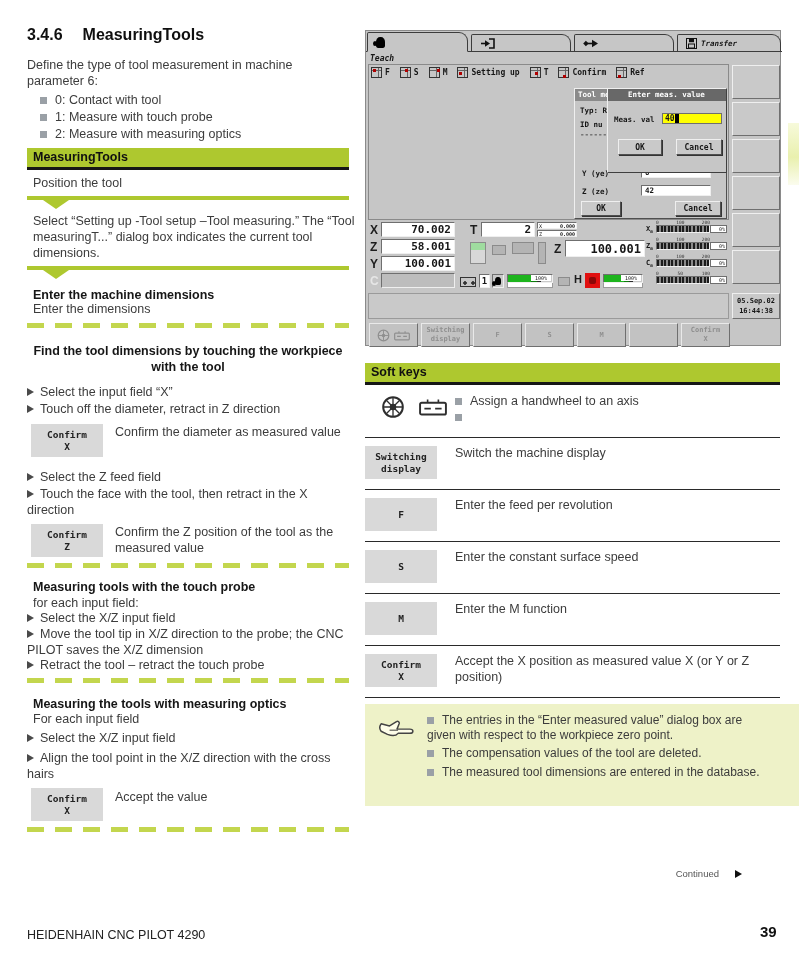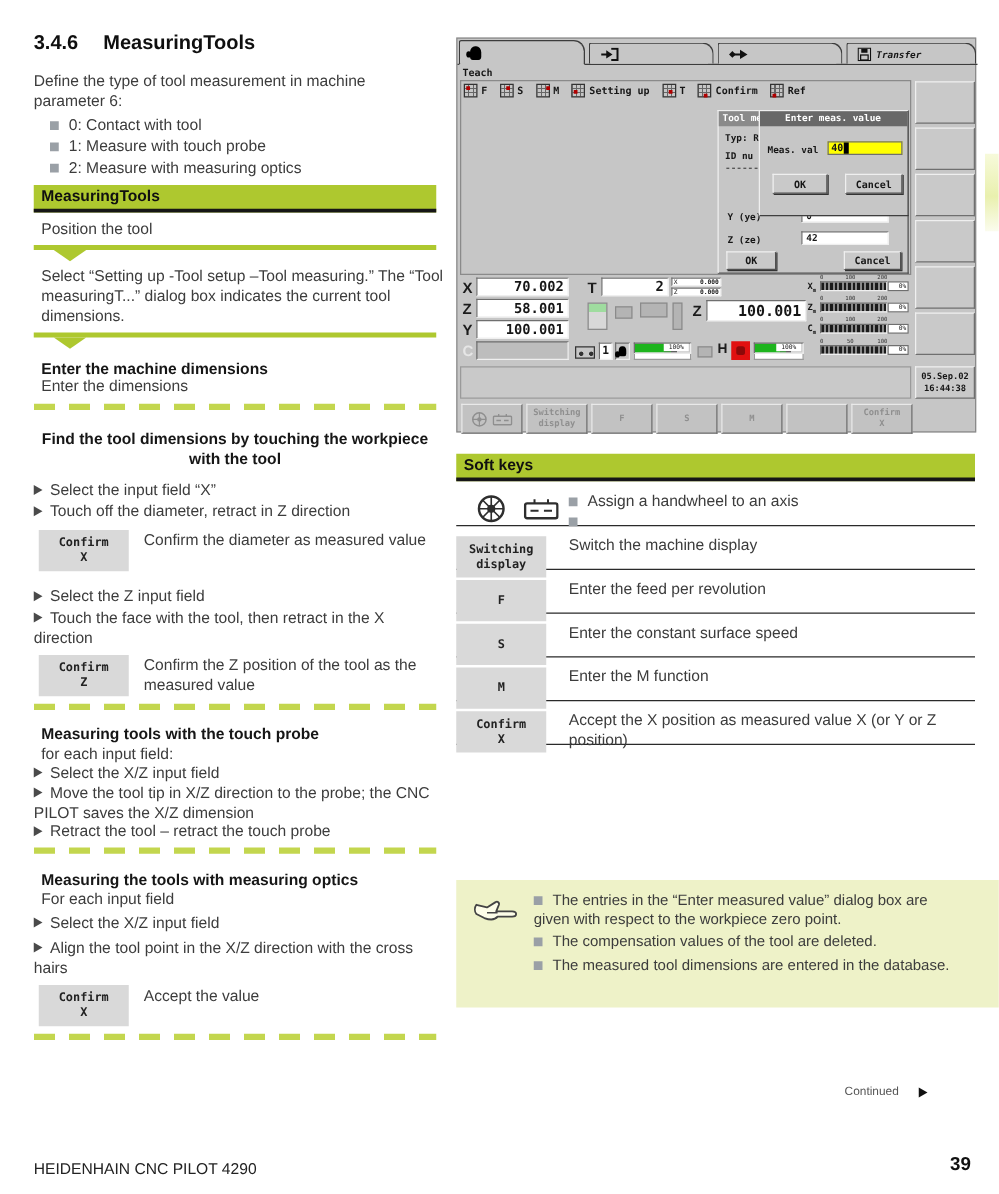--- a/index.html
+++ b/index.html
@@ -66,21 +66,21 @@
   .gbar{height:9px;border:1px solid;border-color:#6f6f6f #efefef #efefef #6f6f6f;position:relative;
     background:linear-gradient(90deg,#1db41d 0 52%,#0c7a0c 52% 66%,#2b2b2b 66% 76%,#c9c9c9 76%);}
   .gbar .mini{position:absolute;right:1px;top:0;width:20px;height:6px;background:#fff;
     font-size:5px;display:flex;align-items:center;justify-content:center;}
   .gstrip{height:5px;background:#fff;border:1px solid #9a9a9a;border-top:none;}
   .softcell{height:24px;display:flex;flex-direction:column;align-items:center;justify-content:center;
     background:#c2c2c2;border:1px solid;border-color:#e9e9e9 #6f6f6f #6f6f6f #e9e9e9;
     font-size:7px;font-weight:bold;color:#8f8f8f;line-height:1.25;}
   .deco{background:#b4b4b4;border:1px solid #8b8b8b;}
   
-  .sk-row{position:relative;height:35px;border-bottom:1px solid #2a2a2a;}
+  .sk-row{position:relative;height:52px;border-bottom:1px solid #2a2a2a;}
   .sk-desc{position:absolute;left:90px;top:8px;width:322px;font-size:12.5px;line-height:1.26;}
   .note-box{left:365px;top:704px;width:487px;height:102px;background:var(--note-bg);}
   .note-li{font-size:12px;line-height:1.27;margin-bottom:3px;}
   .cont{display:flex;align-items:center;gap:16px;font-size:9.5px;color:#555;}
   .cont .tri2{width:0;height:0;border-left:7px solid #111;border-top:4.5px solid transparent;border-bottom:4.5px solid transparent;}
 </style>
 </head>
 <body>
 
 <div class="abs h1">
@@ -117,21 +117,21 @@
 
 <div class="abs body-txt" style="left:27px;top:385px;"><span class="tri"></span><span>Select the input field “X”</span></div>
 <div class="abs body-txt" style="left:27px;top:402px;"><span class="tri"></span><span>Touch off the diameter, retract in Z direction</span></div>
 
 <div class="abs key-box" style="left:31px;top:424px;">
   <span>Confirm</span>
   <span>X</span>
 </div>
 <div class="abs body-txt" style="left:115px;top:425px;width:234px;">Confirm the diameter as measured value</div>
 
-<div class="abs body-txt" style="left:27px;top:470px;"><span class="tri"></span><span>Select the Z input field</span></div>
+<div class="abs body-txt" style="left:27px;top:470px;"><span class="tri"></span><span>Select the Z feed field</span></div>
 <div class="abs body-txt" style="left:27px;top:487px;"><span class="tri"></span><span>Touch the face with the tool, then retract in the X direction</span></div>
 
 <div class="abs key-box" style="left:31px;top:524px;">
   <span>Confirm</span>
   <span>Z</span>
 </div>
 <div class="abs body-txt" style="left:115px;top:525px;width:234px;">Confirm the Z position of the tool as the measured value</div>
 
 <div class="abs dash-div" style="left:27px;top:563px;"></div>
 
@@ -178,21 +178,21 @@
   </div>
   <div class="abs scr-tab" style="left:311px;top:3px;width:104px;height:17px;">
     <svg width="11" height="11" viewBox="0 0 11 11">
         <rect x="0.5" y="0.5" width="10" height="10" fill="none" stroke="#111"></rect>
         <rect x="3" y="1" width="5" height="3.2" fill="#111"></rect>
         <rect x="2.5" y="6" width="6" height="4" fill="none" stroke="#111"></rect>
       </svg>
     <span class="scr-small" style="font-size:7.5px;font-style:italic;">Transfer</span>
   </div>
 
-  <div class="abs scr-small" style="left:4px;top:23px;">Teach</div>
+  <div class="abs scr-small" style="left:4px;top:23px;font-style:italic;">Teach</div>
 
   <div class="abs" style="left:2px;top:33px;width:361px;height:156px;border:1px solid #8a8a8a;background:var(--ui);"></div>
 
   <div class="abs" style="left:5px;top:36px;display:flex;gap:10px;align-items:center;z-index:1;">
     <span class="menu-item">
         <span class="grid-ic" style="--rx:1px;--ry:1px;"></span>
         <span>F</span>
       </span>
     <span class="menu-item">
         <span class="grid-ic" style="--rx:4px;--ry:1px;"></span>

